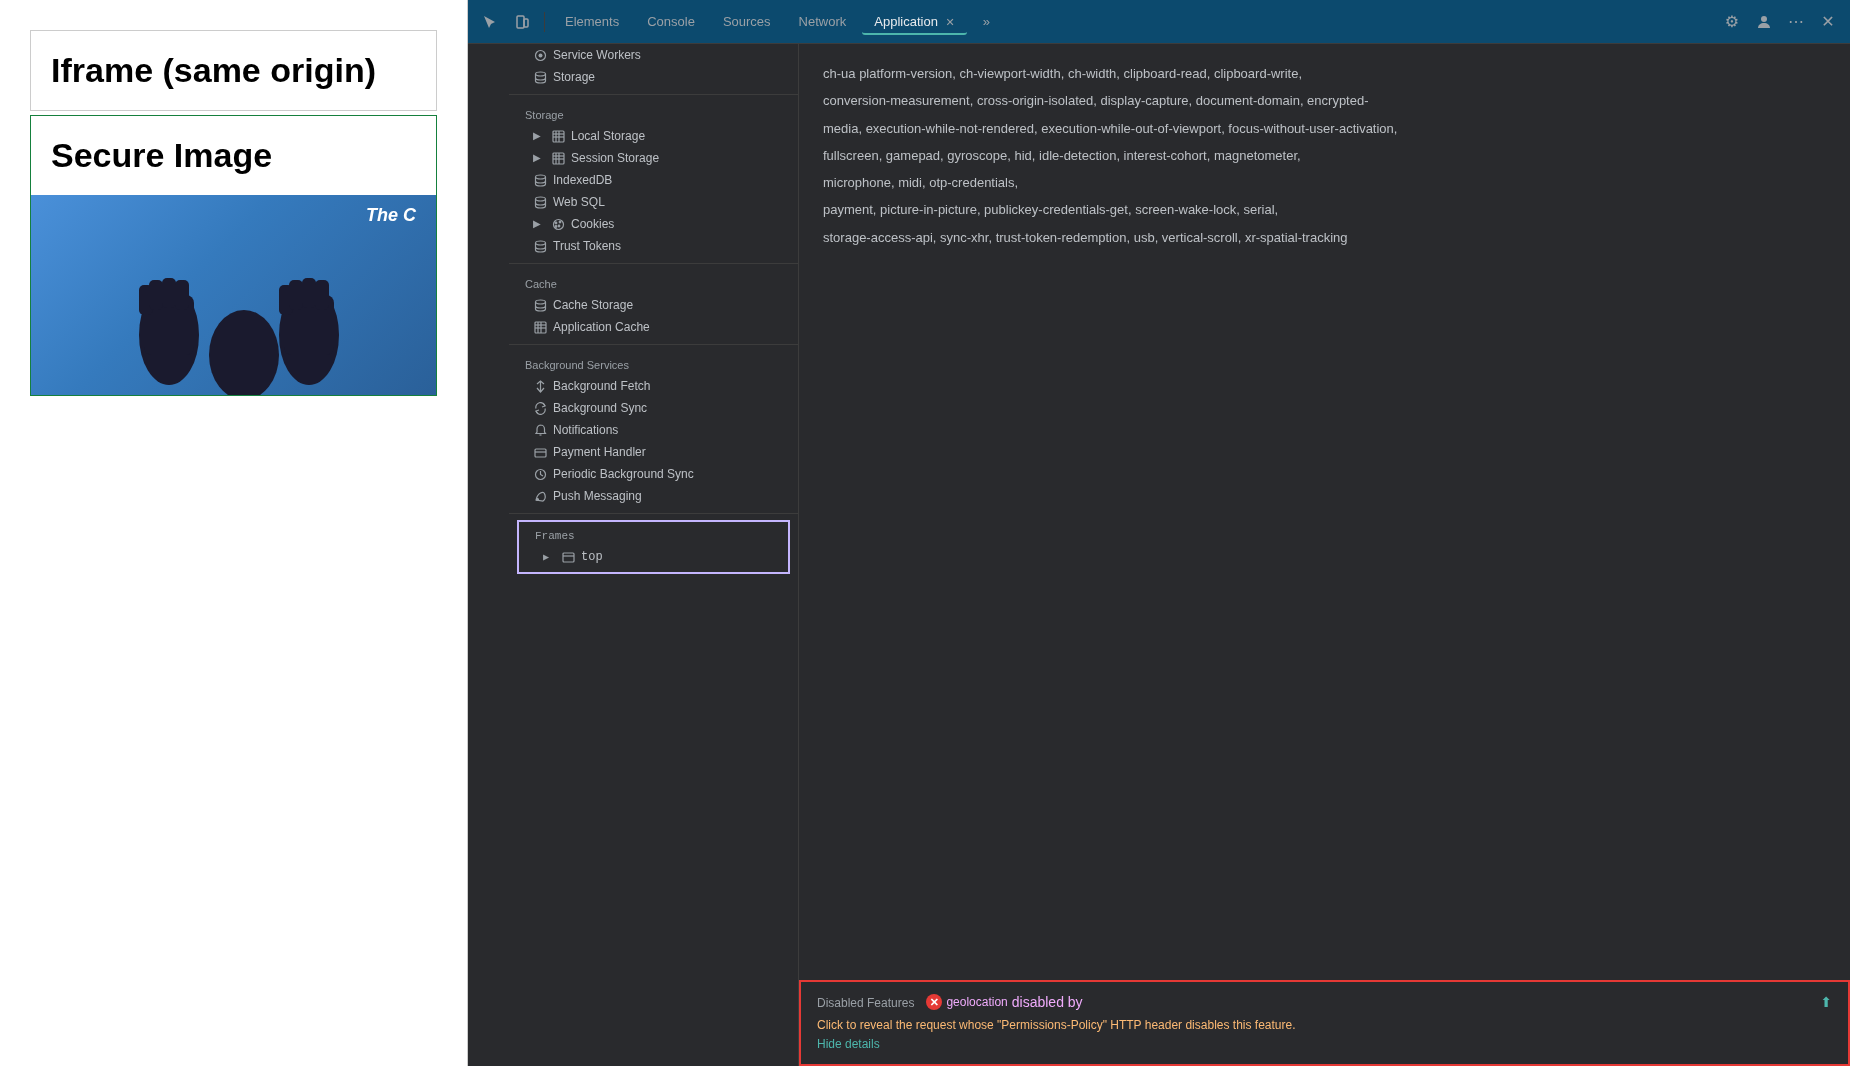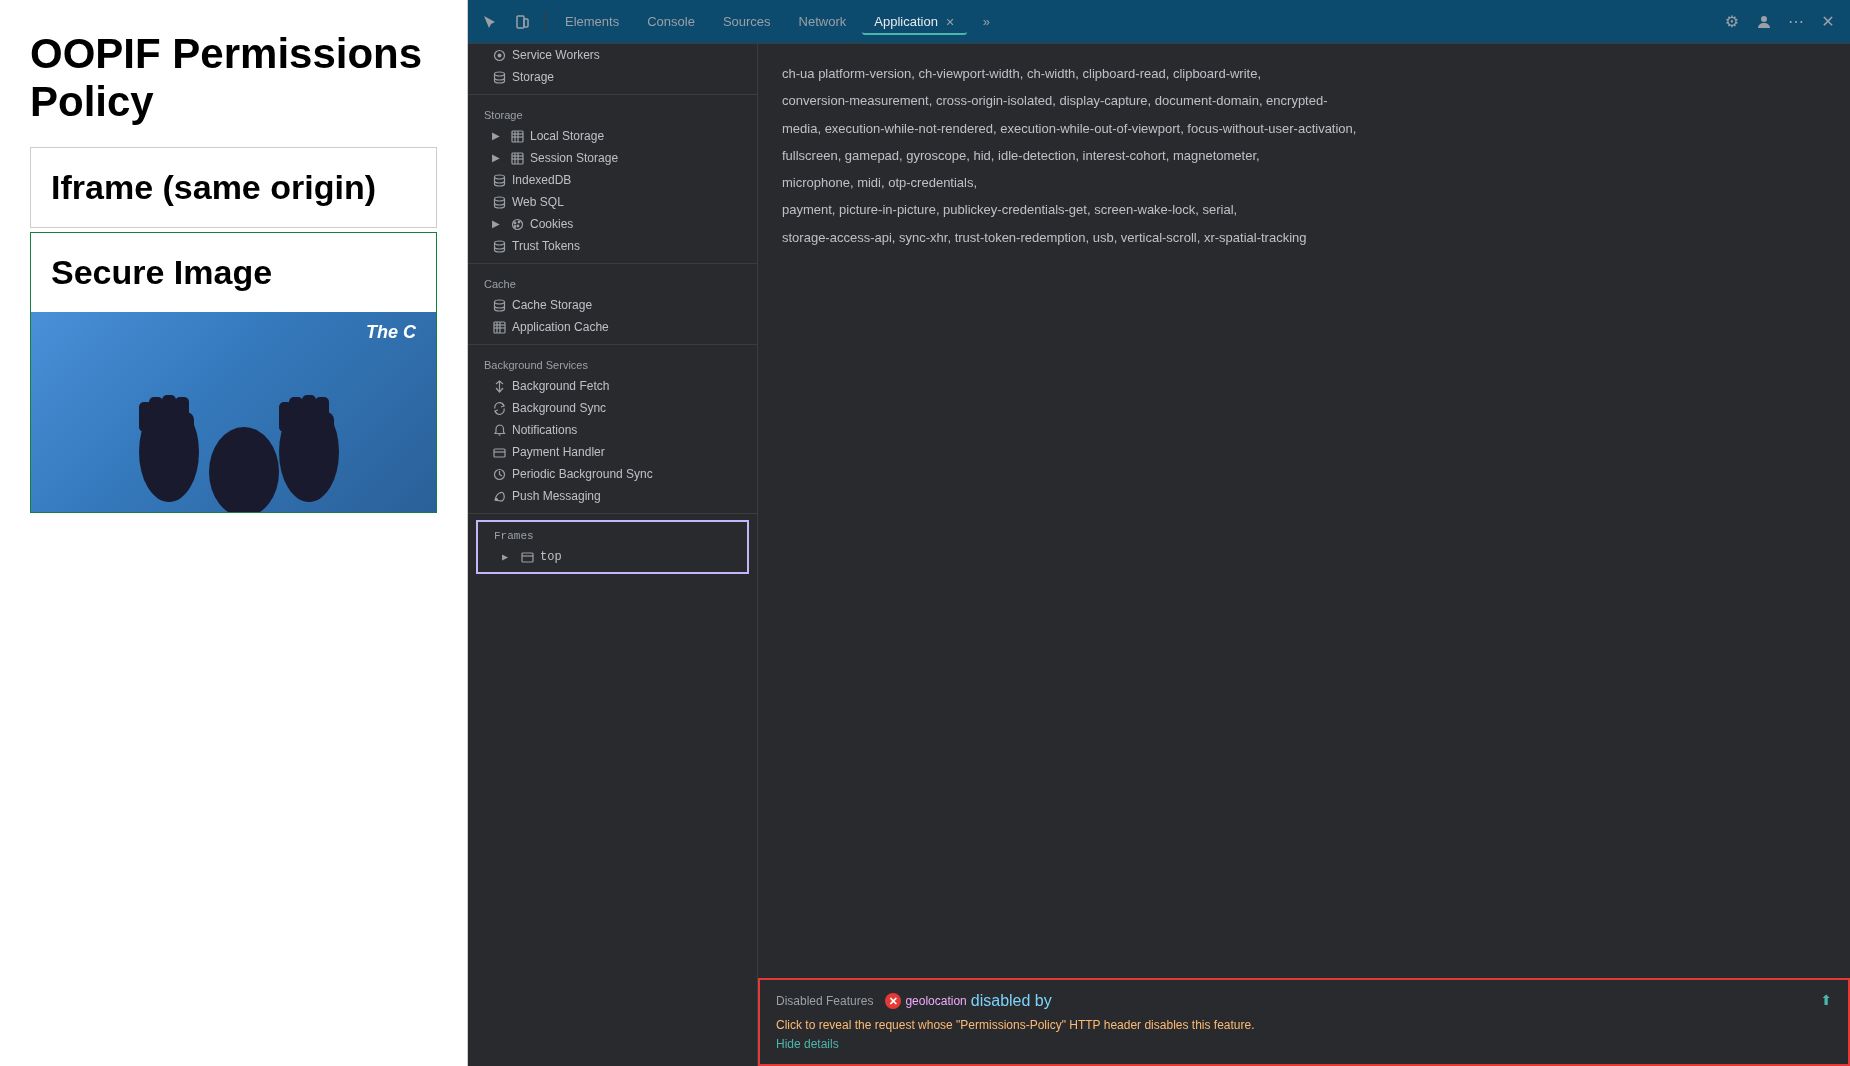--- a/index.html
+++ b/index.html
@@ -121,20 +121,21 @@
       color: #9aa0a6;
       font-size: 11px;
     }
     .topbar-spacer { flex: 1; }
 
     
     .devtools-body {
       display: flex;
       flex: 1;
       overflow: hidden;
+      margin-left: 41px;
     }
 
     
     .devtools-sidebar {
       width: 290px;
       background: #292a2d;
       border-right: 1px solid #3c3c3c;
       overflow-y: auto;
       flex-shrink: 0;
       font-size: 12px;
@@ -260,22 +261,22 @@
       color: white;
       font-size: 11px;
       font-weight: bold;
       flex-shrink: 0;
     }
     .feature-name {
       color: #f0abfc;
       font-size: 12px;
     }
     .disabled-by-text {
-      color: #7dd3fc;
-      font-size: 16px;
+      color: #f0abfc;
+      font-size: 14px;
     }
     .info-icon {
       color: #4db6ac;
       font-size: 14px;
       cursor: pointer;
     }
     .disabled-detail-text {
       color: #fdba74;
       font-size: 12px;
       margin-top: 6px;
@@ -286,21 +287,20 @@
       font-size: 12px;
       cursor: pointer;
       text-decoration: none;
     }
   </style>
 </head>
 <body>
 
 <div class="webpage-panel">
   <div class="webpage-content">
-    <h1 class="webpage-title">OOPIF Permissions Policy</h1>
 
     <div class="webpage-section">
       <div class="webpage-section-title">Iframe (same origin)</div>
     </div>
 
     <div class="webpage-image-section">
       <div class="webpage-image-title">Secure Image</div>
       <div class="webpage-image">
         <div class="image-placeholder">
 

